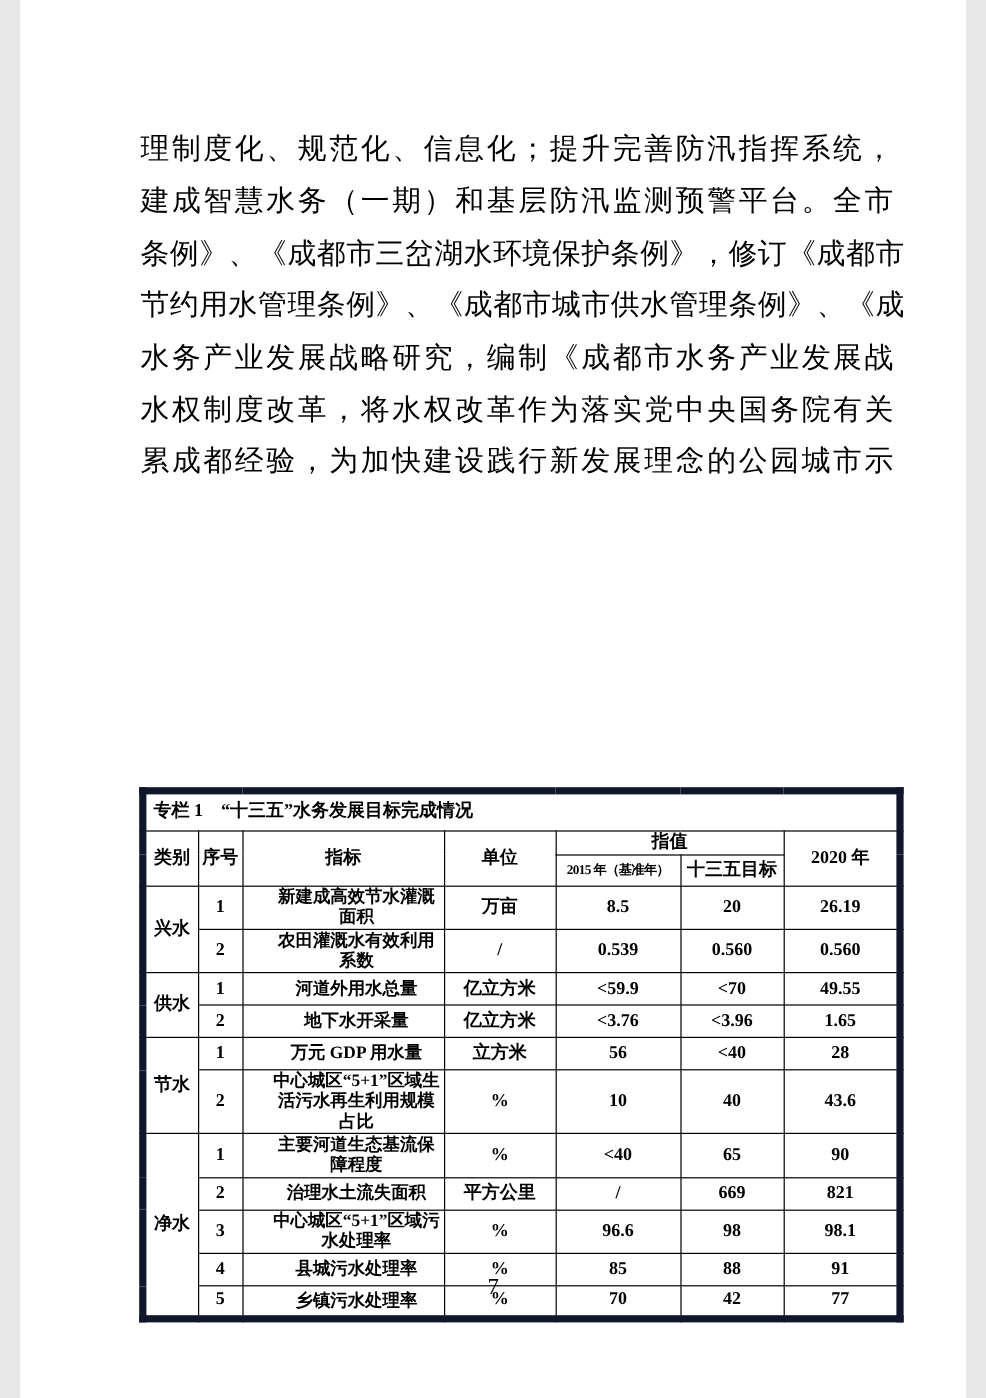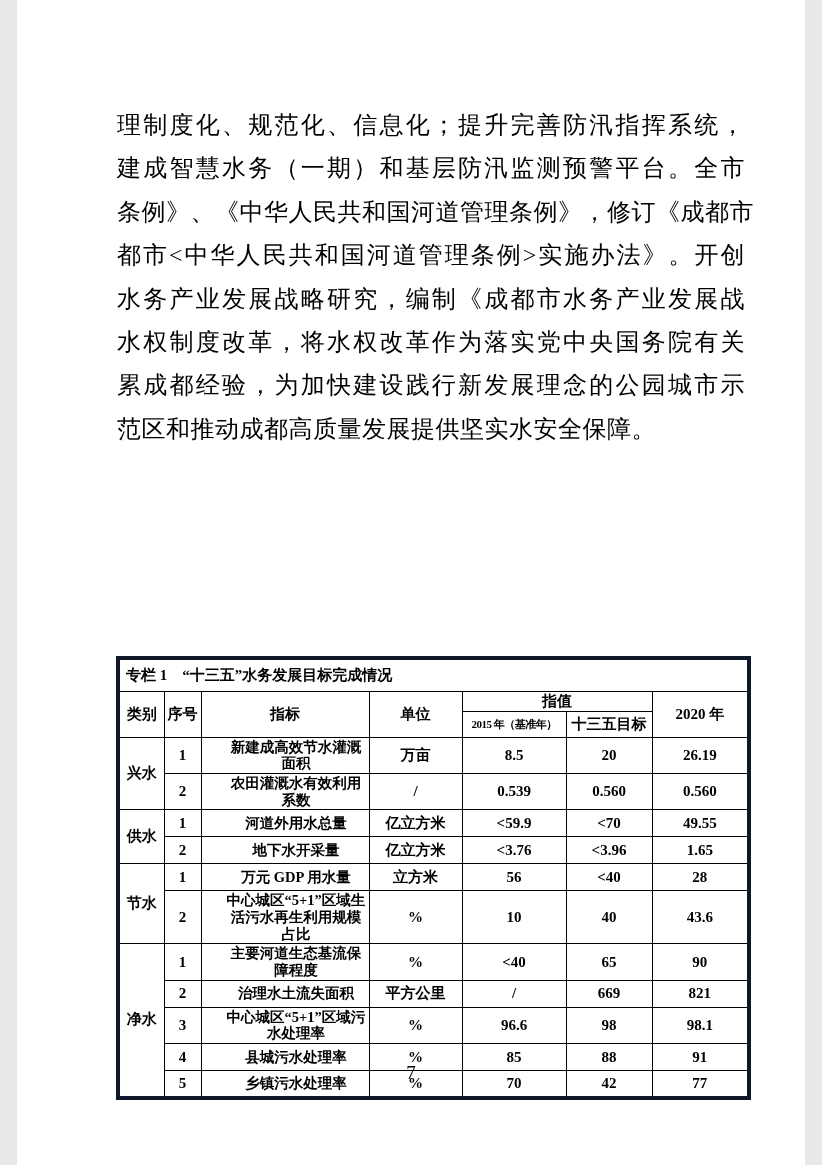--- a/index.html
+++ b/index.html
@@ -46,21 +46,21 @@
     font-weight: bold;
     line-height: 1.15;
   }
   .box-table td {
     border: 1px solid #000;
     text-align: center;
     vertical-align: middle;
     padding: 1px 2px;
     overflow: hidden;
   }
-  .box-table { border: 4px solid #0f172a; }
+  .box-table { border: 6px solid #0f172a; }
   tr.title-row td {
     text-align: left;
     padding: 4px 6px;
     height: 33px;
     font-size: 15px;
   }
   tr.head-top td { height: 18px; }
   tr.head-sub td { height: 26px; }
   td.small { font-size: 11px; letter-spacing: -0.5px; white-space: nowrap; }
   tr.row { height: 27px; }
@@ -77,26 +77,25 @@
   }
 </style>
 </head>
 <body>
 
 <div class="page">
 
   <div class="body-text">
     <div class="body-line">理制度化、规范化、信息化；提升完善防汛指挥系统，</div>
     <div class="body-line">建成智慧水务（一期）和基层防汛监测预警平台。全市</div>
-    <div class="body-line">条例》、《中华人民共和国河道管理条例》，修订《成都市</div>
-    <div class="body-line">都市&lt;中华人民共和国河道管理条例&gt;实施办法》。开创</div>
+    <div class="body-line">条例》、《成都市三岔湖水环境保护条例》，修订《成都市</div>
+    <div class="body-line">节约用水管理条例》、《成都市城市供水管理条例》、《成</div>
     <div class="body-line">水务产业发展战略研究，编制《成都市水务产业发展战</div>
     <div class="body-line">水权制度改革，将水权改革作为落实党中央国务院有关</div>
     <div class="body-line">累成都经验，为加快建设践行新发展理念的公园城市示</div>
-    <div class="body-line last">范区和推动成都高质量发展提供坚实水安全保障。</div>
   </div>
 
   <table class="box-table">
     <colgroup>
       <col style="width:46px">
         <col style="width:37px">
         <col style="width:168px">
       <col style="width:93px">
         <col style="width:104px">
         <col style="width:86px">

